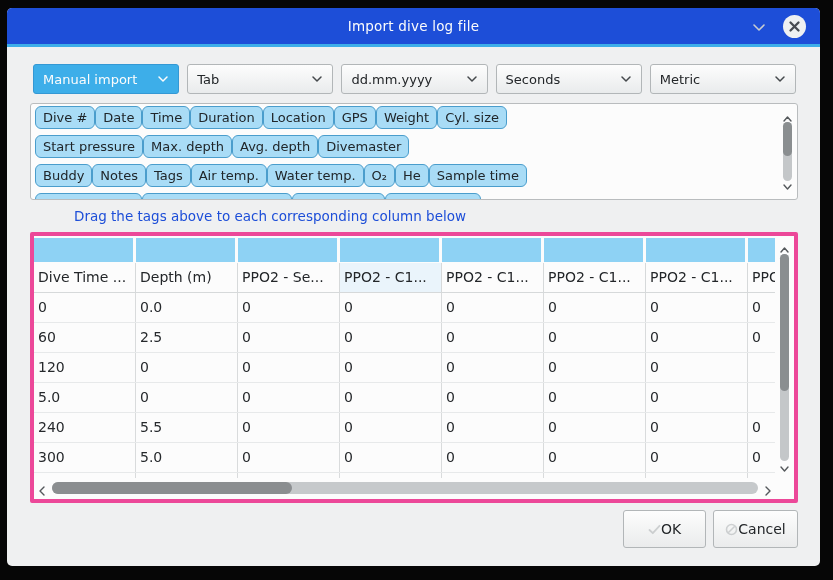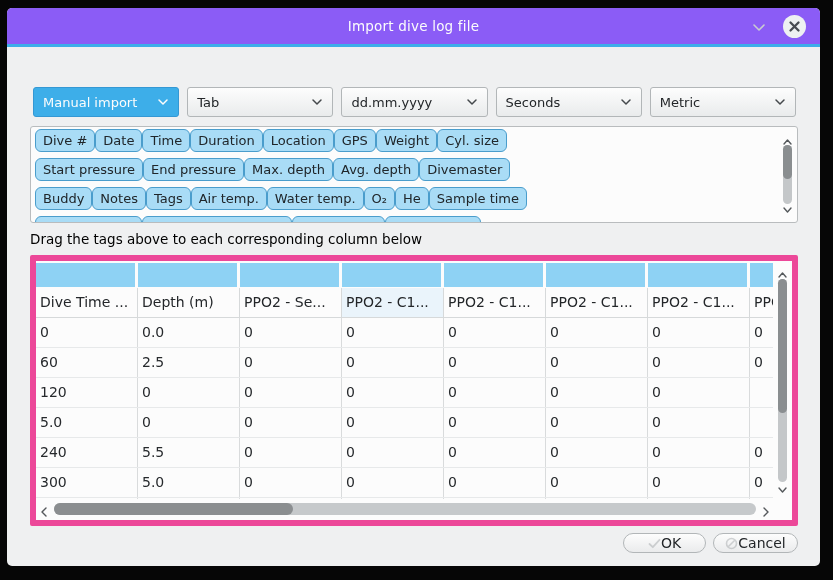--- a/index.html
+++ b/index.html
@@ -3,57 +3,57 @@
 <meta charset="utf-8">
 <style>
   * { margin:0; padding:0; box-sizing:border-box; }
   html,body { width:833px; height:580px; }
   body { font-family:"DejaVu Sans","Liberation Sans",sans-serif; background:#060606; position:relative; overflow:hidden; }
 
   .window { position:absolute; left:7px; top:8px; width:813px; height:558px;
             background:#eff0f1; border-radius:5px; overflow:hidden; }
 
   
-  .titlebar { height:36px; background:#8b5cf6; position:relative;
+  .titlebar { height:36px; background:#1d4ed8; position:relative;
               display:flex; align-items:center; justify-content:center; }
   .titlebar .title { color:#fbfcfc; font-size:13.5px; letter-spacing:.2px; }
   .tb-chevron { position:absolute; right:53px; top:11px; width:16px; height:14px; }
   .tb-close { position:absolute; right:14px; top:7px; width:23px; height:23px;
               background:#eef1f2; border-radius:50%; display:flex; align-items:center; justify-content:center; cursor:pointer; }
   .accent { height:3px; background:#3daee9; }
 
   
   .content { padding:17px 22px 0 23px; }
 
   .combo-row { display:flex; gap:8px; margin-left:3px; margin-right:2px; }
   .combo { flex:1; height:30px; border:1px solid #b2b6b8; border-radius:3px;
            background:linear-gradient(#fdfdfd,#e9ebec);
-           display:flex; align-items:center; padding:0 9px; font-size:13px; color:#232629; cursor:pointer;margin-top:23px; }
+           display:flex; align-items:center; padding:0 9px; font-size:13px; color:#232629; cursor:pointer; }
   .combo .lbl { flex:1; white-space:nowrap; overflow:hidden; }
   .combo svg { flex:0 0 auto; }
   .combo.active { background:#3daee9; border-color:#3498d4; color:#fcfcfc; }
 
   
   .tagbox { margin-top:9px; height:97px; background:#fcfcfc; border:1px solid #b9bcbe;
             border-radius:3px; position:relative; overflow:hidden; padding:2px 4px; }
   .tagrow { display:flex; gap:0; margin-bottom:6px; }
   .tag { height:23px; line-height:21px; padding:0 7px; background:#a9dcf6; border:1px solid #4a9dcc;
          border-radius:6px; font-size:13px; color:#20262a; white-space:nowrap; cursor:grab; }
 
   .vscroll { position:absolute; top:3px; right:2px; bottom:3px; width:15px; }
   .vscroll .arr-up { position:absolute; top:1px; left:2px; }
   .vscroll .arr-dn { position:absolute; bottom:1px; left:2px; }
   .vscroll .track { position:absolute; top:15px; bottom:15px; left:3px; width:9px;
                     background:#c4c7c9; border-radius:5px; }
   .vscroll .thumb { position:absolute; left:0; top:0; width:9px; border-radius:5px; background:#8a8e90; }
 
-  .hint { margin-top:8px; font-size:13.5px; color:#000000; }
-
-  
-  .tablebox { margin-top:8px; height:271px; background:#fcfcfc; border:6px solid #ec4899;
+  .hint { margin-top:8px; font-size:13.5px; color:#1d4ed8;margin-left:44px; }
+
+  
+  .tablebox { margin-top:8px; height:271px; background:#fcfcfc; border:4px solid #ec4899;
               border-radius:2px; position:relative; }
   .tview { position:absolute; left:0; top:0; right:19px; bottom:21px; overflow:hidden; }
   .trow { display:flex; width:820px; }
   .droprow { padding-top:2px; height:27px; }
   .dropcell { width:102px; height:24px; background:#8ed2f4; border-right:3px solid #fcfcfc; cursor:pointer; }
   .hdrrow  { height:30px; border-bottom:1px solid #d6d9da; }
   .hcell { width:102px; height:29px; line-height:29px; padding-left:4px; font-size:14px; color:#232629;
            border-right:1px solid #d6d9da; white-space:nowrap; overflow:hidden; cursor:pointer; }
   .hcell.hl { background:#eaf4fb; }
   .datarow { height:30px; border-bottom:1px solid #e7e9ea; }
@@ -69,21 +69,21 @@
 
   .hscroll { position:absolute; left:2px; right:20px; bottom:2px; height:18px; }
   .hscroll .arr-l { position:absolute; left:2px; top:3px; }
   .hscroll .arr-r { position:absolute; right:2px; top:3px; }
   .hscroll .track { position:absolute; left:16px; right:16px; top:3px; height:12px;
                     background:#c6c9cb; border-radius:6px; }
   .hscroll .thumb { position:absolute; left:0; top:0; height:12px; width:34%; border-radius:6px; background:#8b8e90; }
 
   
   .btnrow { display:flex; justify-content:flex-end; gap:7px; margin-top:7px; }
-  .btn { height:20px; border:1px solid #b2b6b8; border-radius:15px;
+  .btn { height:38px; border:1px solid #b2b6b8; border-radius:3px;
          background:linear-gradient(#fdfdfd,#eaebec);
          display:flex; align-items:center; justify-content:center; gap:0;
          font-size:14px; color:#232629; cursor:pointer; }
   .btn.ok { width:83px; } .btn.cancel { width:85px; }
   .btn svg { opacity:.38; }
 </style>
 </head>
 <body>
 
 <div class="window">
@@ -144,21 +144,20 @@
         <span class="tag">Date</span>
         <span class="tag">Time</span>
         <span class="tag">Duration</span>
         <span class="tag">Location</span>
         <span class="tag">GPS</span>
         <span class="tag">Weight</span>
         <span class="tag">Cyl. size</span>
       </div>
       <div class="tagrow">
         <span class="tag">Start pressure</span>
-        <span class="tag">End pressure</span>
         <span class="tag">Max. depth</span>
         <span class="tag">Avg. depth</span>
         <span class="tag">Divemaster</span>
       </div>
       <div class="tagrow">
         <span class="tag">Buddy</span>
         <span class="tag">Notes</span>
         <span class="tag">Tags</span>
         <span class="tag">Air temp.</span>
         <span class="tag">Water temp.</span>

